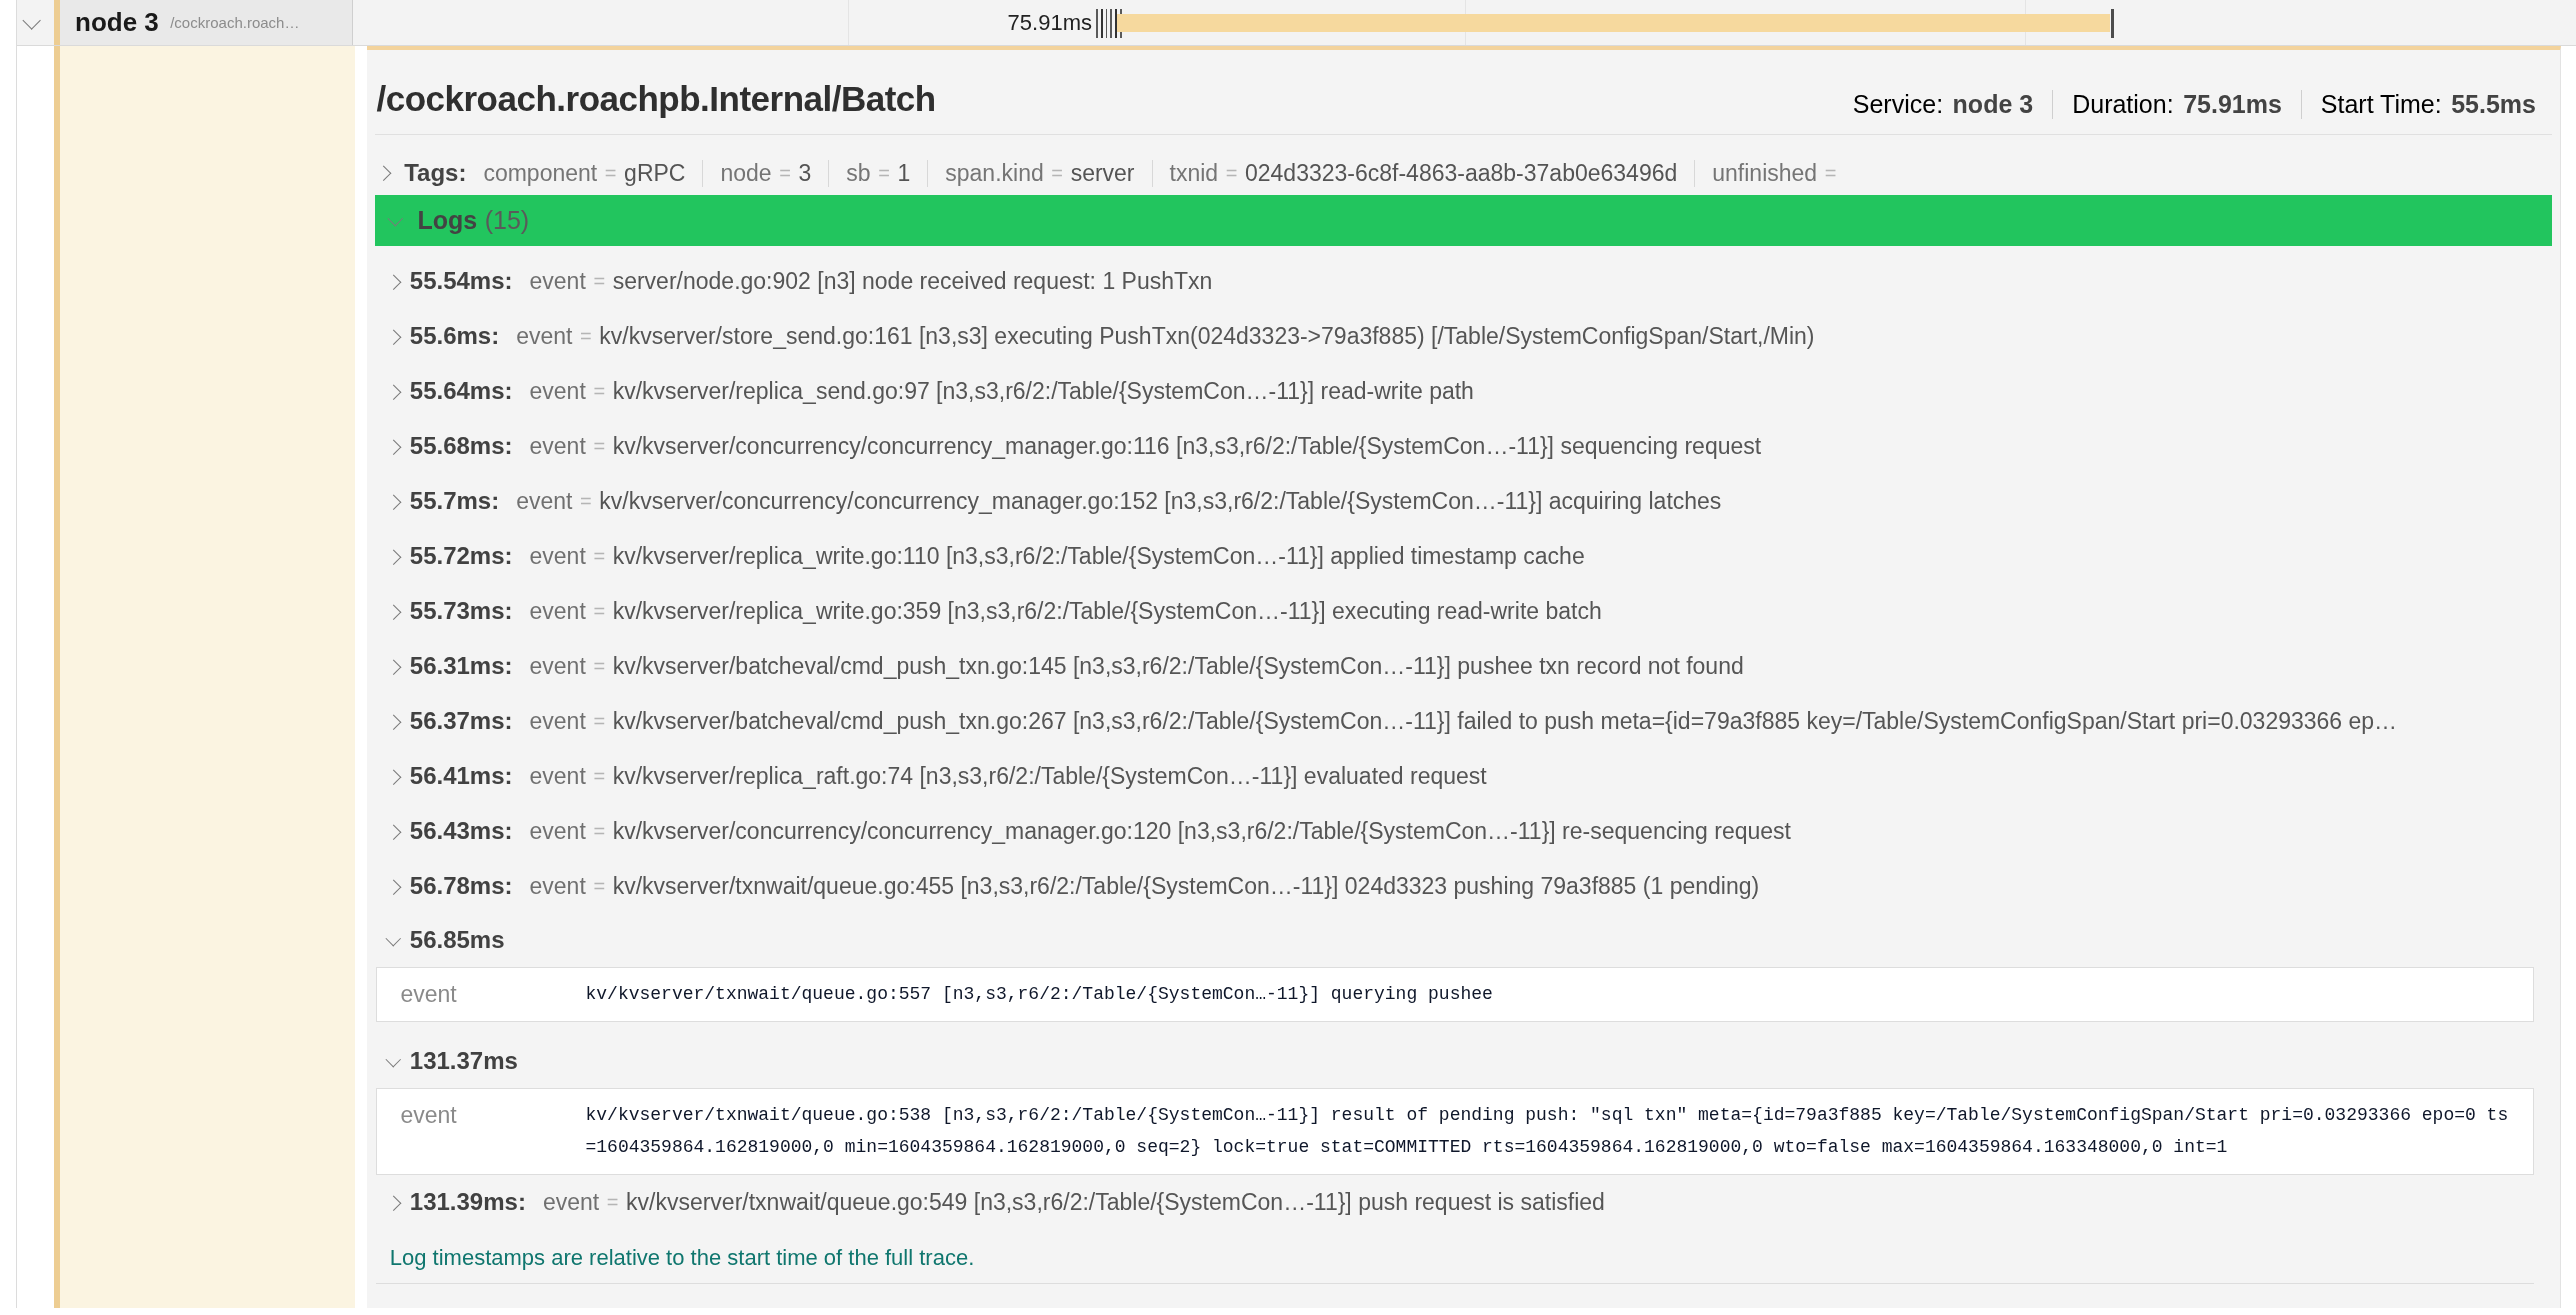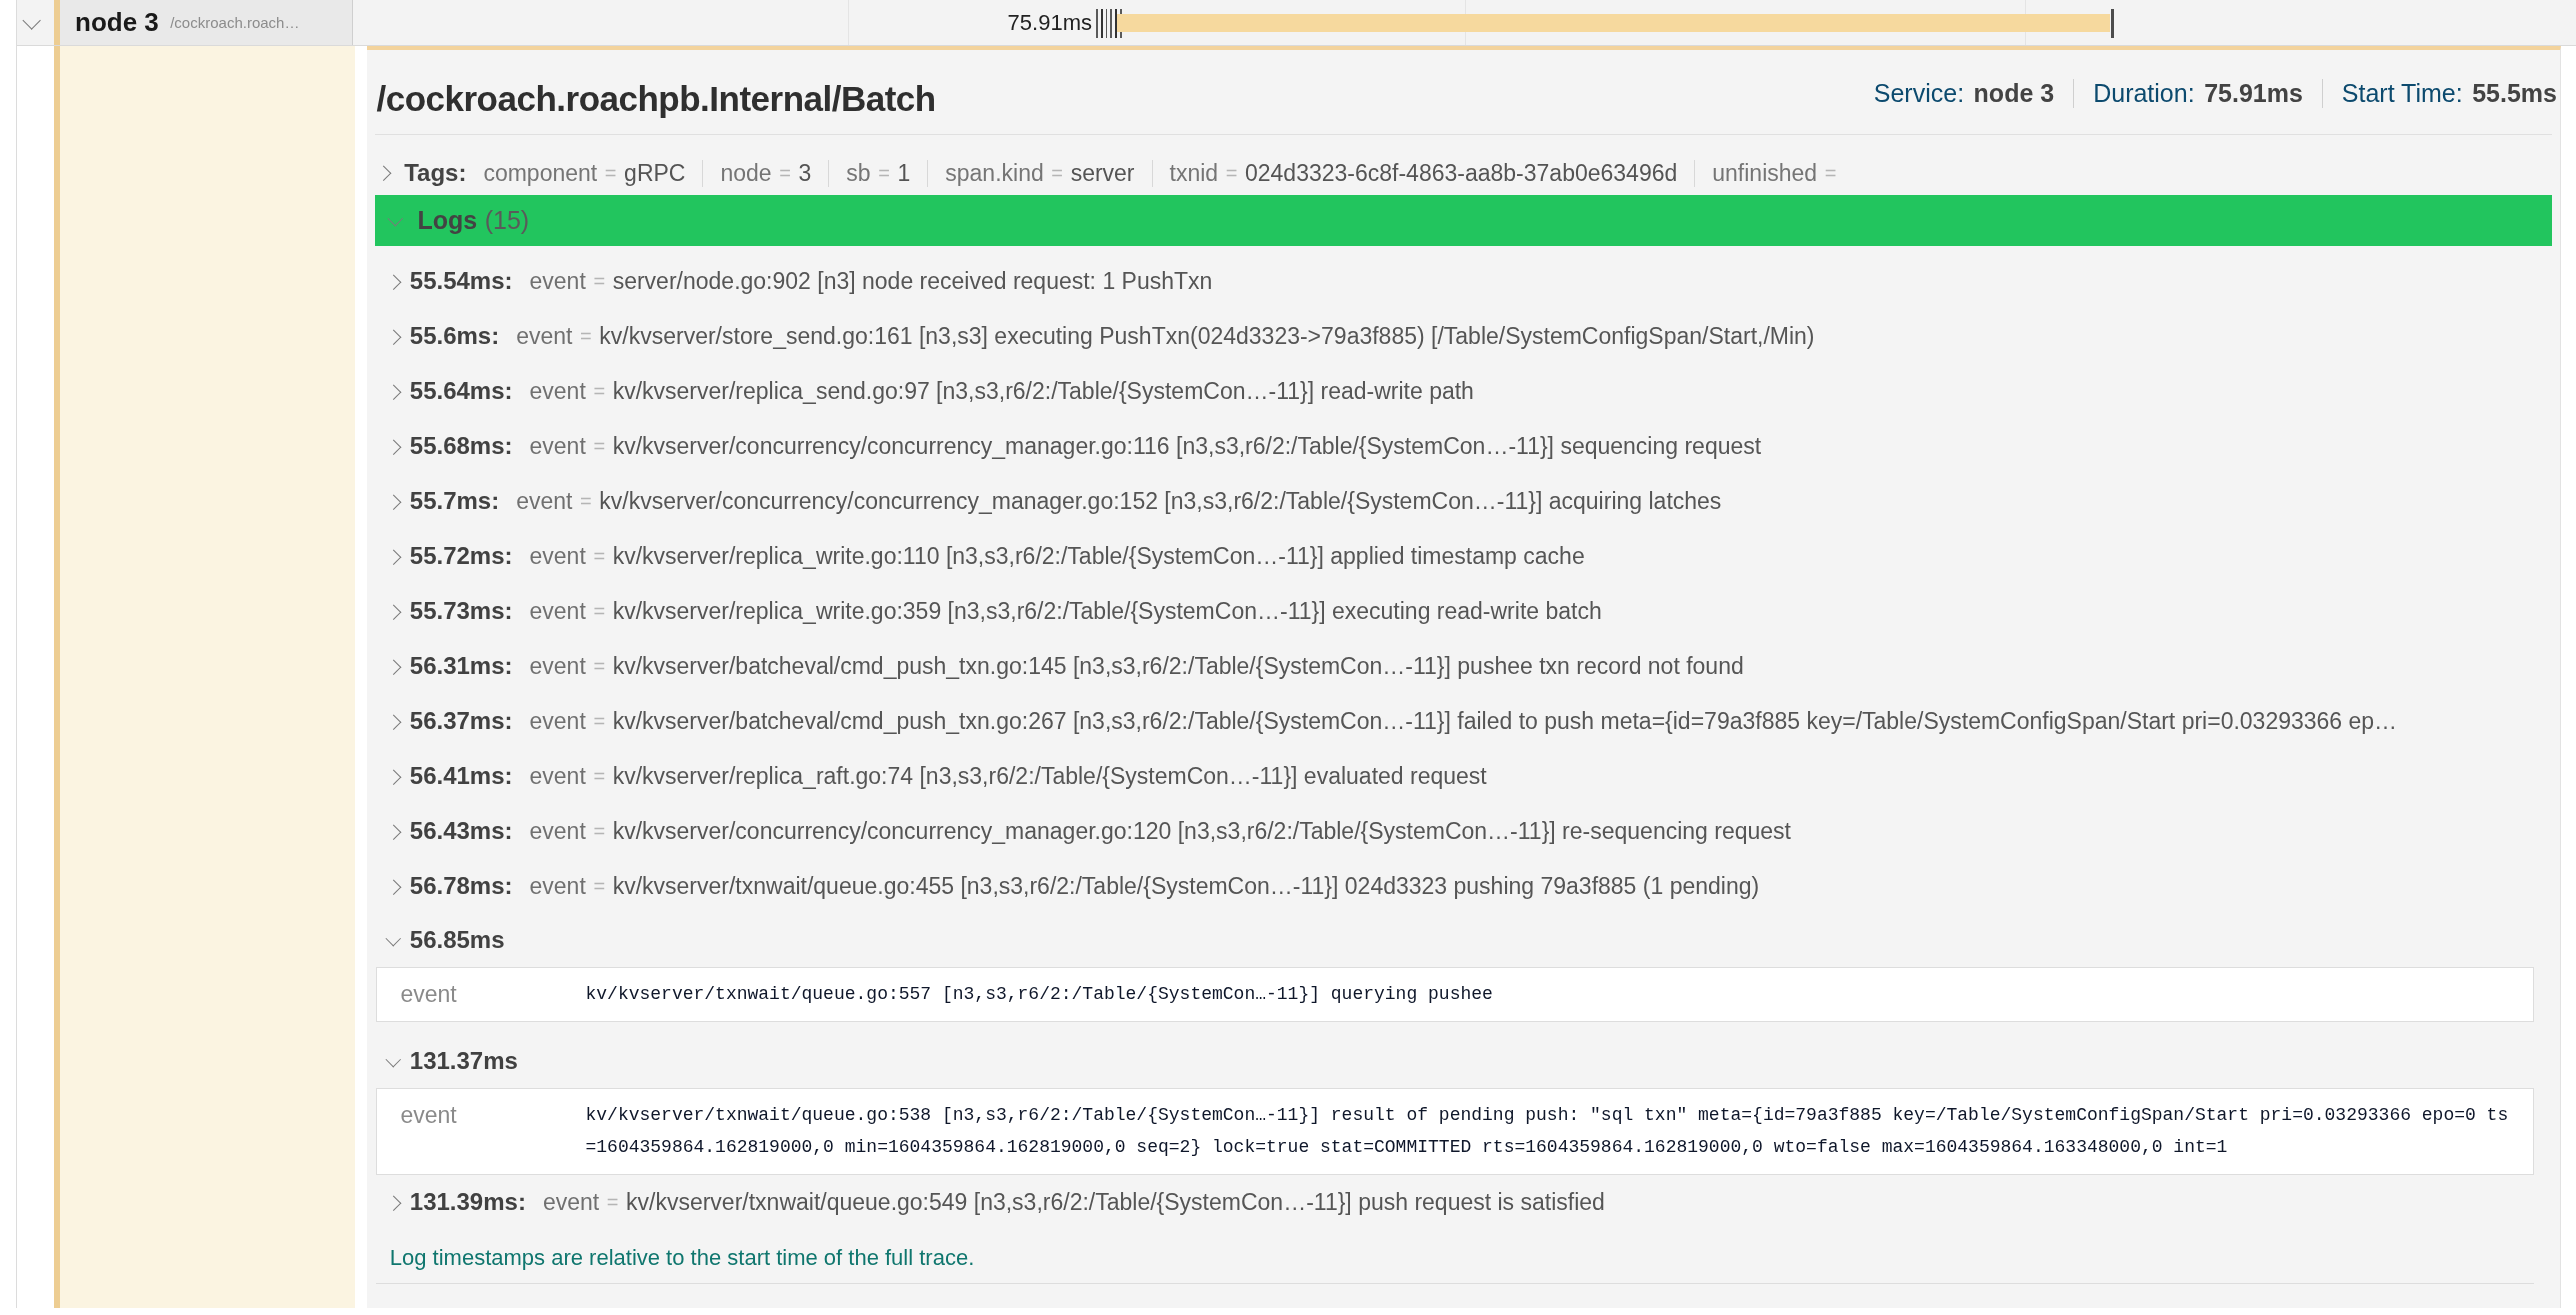--- a/index.html
+++ b/index.html
@@ -28,24 +28,24 @@
   .spanbar { position:absolute; left:1117px; top:14.3px; width:993px; height:18px; background:#f6d99e; }
   .endtick { position:absolute; left:2111px; top:8.6px; width:2.9px; height:29.6px; background:#4c4c4c; }
 
   
   .leftcol-white { position:absolute; left:17px; top:46px; width:37px; height:1262px; background:#fff; }
   .cream-stripe  { position:absolute; left:54px; top:46px; width:5.7px; height:1262px; background:#edcd92; }
   .cream-panel   { position:absolute; left:60px; top:46px; width:295px; height:1262px; background:#fbf4e1; }
 
   
   .detail { position:absolute; left:367px; top:46px; width:2194px; height:1262px; background:#f4f4f4; border-top:4.8px solid #f3d39c; border-right:1px solid #e3e3e3; }
-  .title-row { position:absolute; left:9.5px; right:3px; top:29px; display:flex; justify-content:space-between; align-items:flex-start; }
+  .title-row { position:absolute; left:9.5px; right:24px; top:29px; display:flex; justify-content:space-between; align-items:flex-end; }
   .span-title { font-size:35px; font-weight:700; color:#2f2f2f; letter-spacing:-0.5px; }
   .stats { display:flex; align-items:center; font-size:25px; white-space:nowrap; }
-  .stats .lbl { color:#0c4a6e; margin-right:9.5px; }
+  .stats .lbl { color:#000000; margin-right:9.5px; }
   .stats .val { color:#434343; font-weight:700; }
   .stats .sep { width:1px; height:29px; background:#cfcfcf; margin:0 19px; }
   .hdivider { position:absolute; left:7.6px; right:7.6px; top:84px; height:1px; background:#e0e0e0; }
 
   .tags-row { position:absolute; left:11.4px; right:7.6px; top:99px; height:48px; display:flex; align-items:center; overflow:hidden; }
   .tags-label { margin-left:15.3px; font-size:24px; font-weight:700; color:#434343; }
   .tag-item { display:flex; align-items:center; padding:0 17px; font-size:23px; white-space:nowrap; }
   .tag-item + .tag-item { border-left:1px solid #d8d8d8; }
   .tag-item:first-of-type { margin-left:7.6px; }
   .tag-key { color:#757575; }

